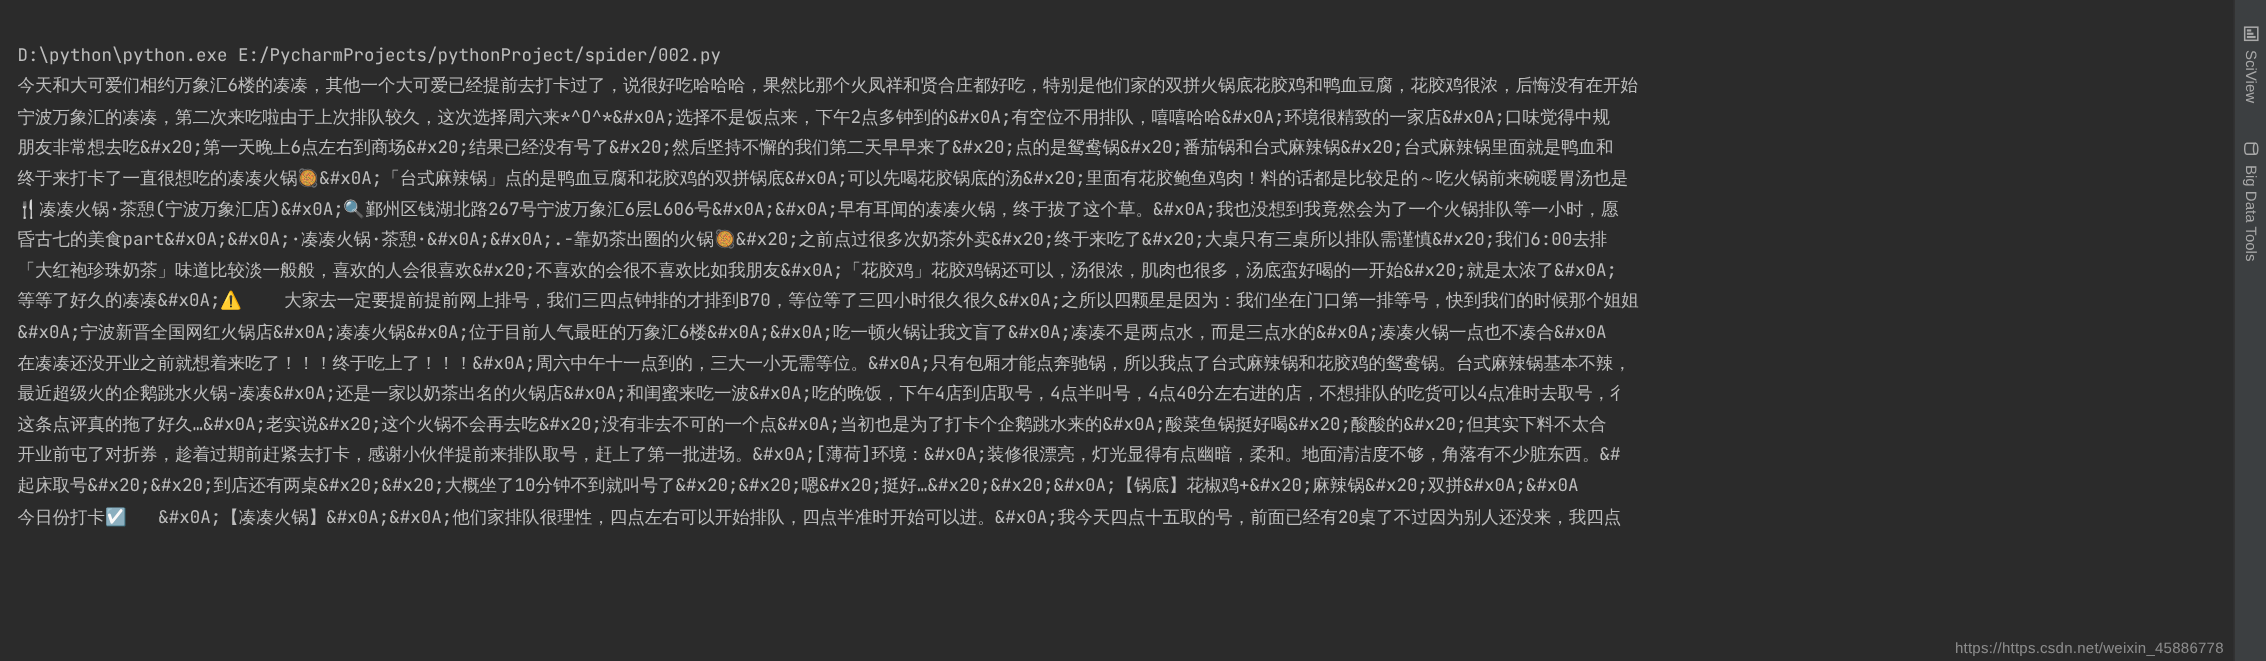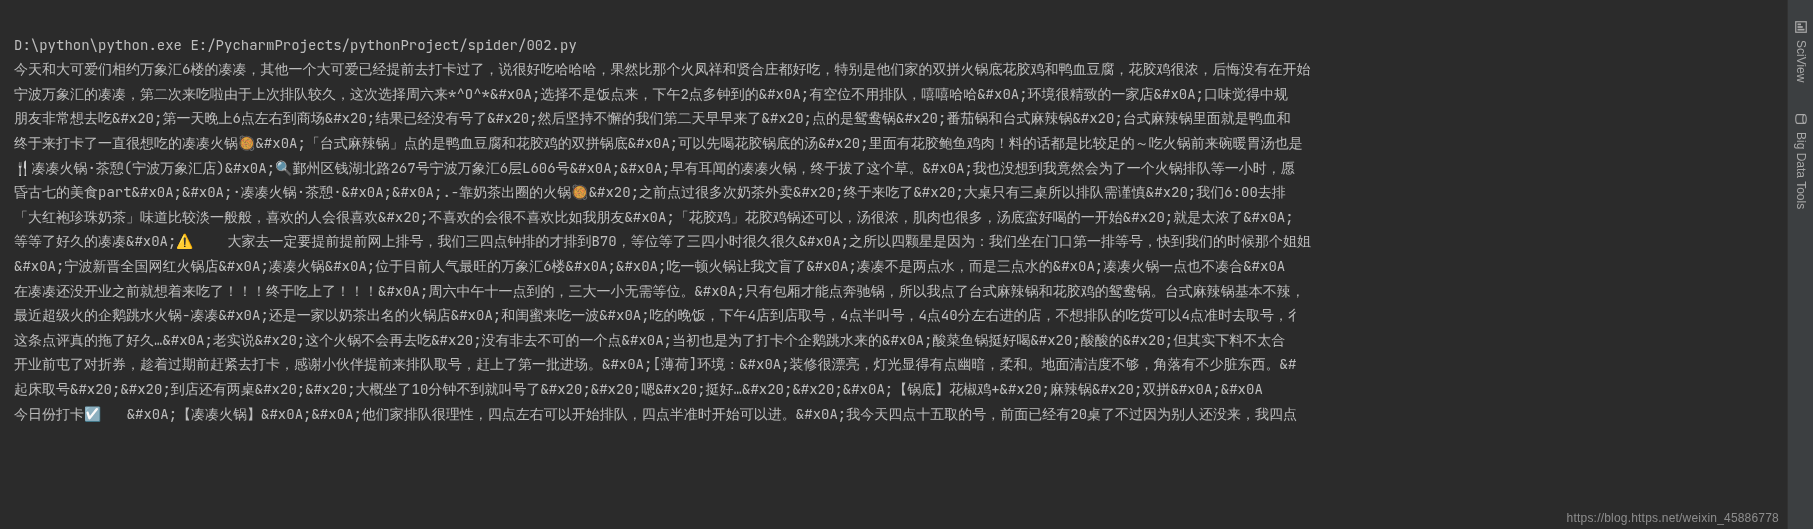--- a/index.html
+++ b/index.html
@@ -106,13 +106,13 @@
   </div>
   <div class="sidetab">
     <svg viewBox="0 0 16 16">
         <ellipse cx="8" cy="4" rx="5" ry="2" fill="none" stroke="#a9a9a9" stroke-width="1.3"></ellipse>
         <path d="M3 4v8c0 1.1 2.24 2 5 2s5-.9 5-2V4" fill="none" stroke="#a9a9a9" stroke-width="1.3"></path>
       </svg>
     <span>Big Data Tools</span>
   </div>
 </div>
 
-<div class="watermark">https://blog.https.net/weixin_45886778</div>
+<div class="watermark">https://https.csdn.net/weixin_45886778</div>
 
 </body></html>

